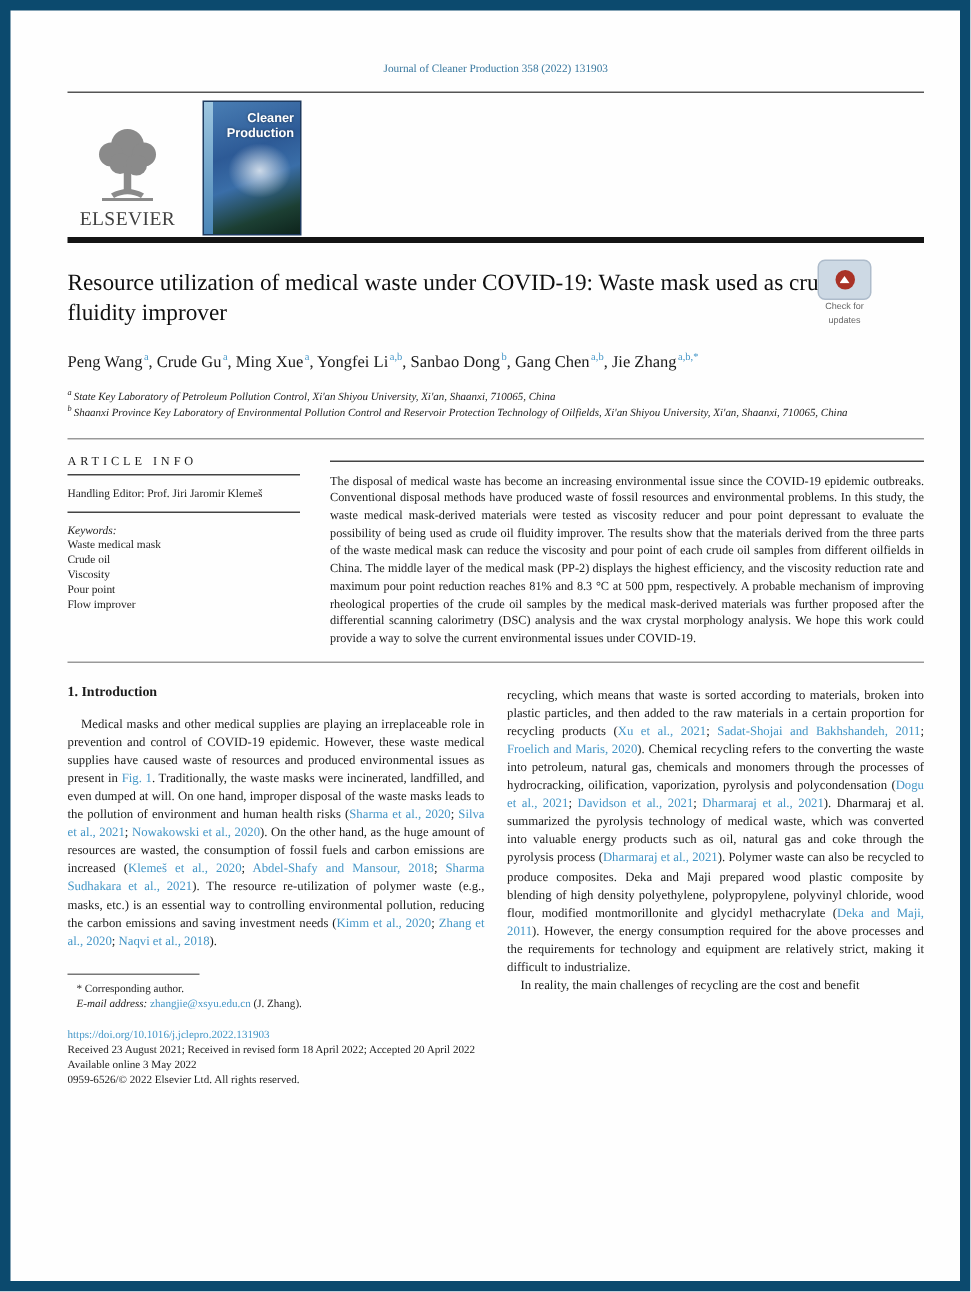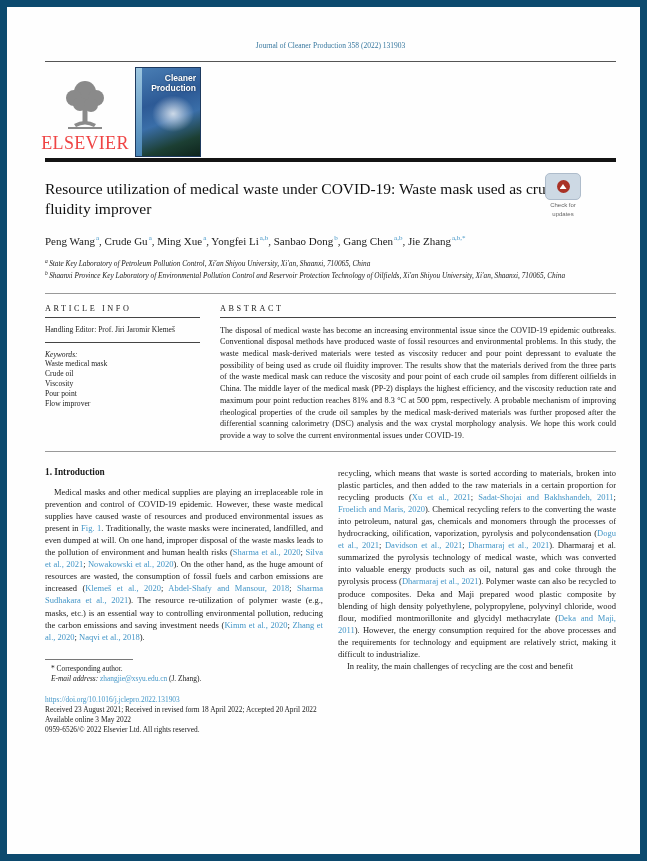--- a/index.html
+++ b/index.html
@@ -7,21 +7,21 @@
         background:#fefefe;position:relative;overflow:hidden;
         font-family:"Liberation Serif","DejaVu Serif",serif;color:#1c1c1c;}
   .content{position:absolute;left:38px;top:0;width:571px;}
 
   
   .citation-line{margin-top:34px;text-align:center;font-size:7.5px;color:#38789f;}
   .header-band{margin-top:11px;border-top:1.2px solid #555;padding-top:5px;
                display:flex;gap:10px;align-items:stretch;height:88px;}
   .logo-block{width:80px;display:flex;flex-direction:column;align-items:center;
               justify-content:flex-end;padding-bottom:1px;}
-  .elsevier-name{font-size:18px;color:#ef4444;letter-spacing:.3px;margin-top:1px;}
+  .elsevier-name{font-size:13px;color:#404040;letter-spacing:.3px;margin-top:1px;}
   .masthead-box{flex:1;background:#ebebeb;display:flex;flex-direction:column;
                 justify-content:space-between;text-align:center;padding:9px 6px 8px;}
   .contents-line{font-size:8px;color:#222;}
   .journal-title{font-size:17px;color:#111;letter-spacing:.2px;}
   .homepage-line{font-size:8px;font-family:"Liberation Sans",sans-serif;color:#222;}
   .homepage-line b{font-weight:700;}
   .link{color:#4496c7;cursor:pointer;text-decoration:none;}
   .cover-thumb{width:64px;height:88px;position:relative;border:1px solid #1e3a5f;
       background:
         radial-gradient(ellipse 30px 26px at 58% 52%, rgba(255,255,255,.75), rgba(255,255,255,0) 70%),
@@ -134,21 +134,20 @@
         <div class="kw-label">Keywords:</div>
         <div>
             <div class="kw">Waste medical mask</div>
             <div class="kw">Crude oil</div>
             <div class="kw">Viscosity</div>
             <div class="kw">Pour point</div>
             <div class="kw">Flow improver</div>
           </div>
       </div>
       <div class="abstract-col">
-        <div class="sec-head">ABSTRACT</div>
         <hr class="head-rule">
         <div class="abstract-text">The disposal of medical waste has become an increasing environmental issue since the COVID-19 epidemic outbreaks. Conventional disposal methods have produced waste of fossil resources and environmental problems. In this study, the waste medical mask-derived materials were tested as viscosity reducer and pour point depressant to evaluate the possibility of being used as crude oil fluidity improver. The results show that the materials derived from the three parts of the waste medical mask can reduce the viscosity and pour point of each crude oil samples from different oilfields in China. The middle layer of the medical mask (PP-2) displays the highest efficiency, and the viscosity reduction rate and maximum pour point reduction reaches 81% and 8.3 °C at 500 ppm, respectively. A probable mechanism of improving rheological properties of the crude oil samples by the medical mask-derived materials was further proposed after the differential scanning calorimetry (DSC) analysis and the wax crystal morphology analysis. We hope this work could provide a way to solve the current environmental issues under COVID-19.</div>
       </div>
     </div>
 
     <div class="columns">
       <div class="col">
         <div class="intro-head">1. Introduction</div>
         <div>
             <p class="bpara ind"><span>Medical masks and other medical supplies are playing an irreplaceable role in prevention and control of COVID-19 epidemic. However, these waste medical supplies have caused waste of resources and produced environmental issues as present in </span><span class="rlink">Fig. 1</span><span>. Traditionally, the waste masks were incinerated, landfilled, and even dumped at will. On one hand, improper disposal of the waste masks leads to the pollution of environment and human health risks (</span><span class="rlink">Sharma et al., 2020</span><span>; </span><span class="rlink">Silva et al., 2021</span><span>; </span><span class="rlink">Nowakowski et al., 2020</span><span>). On the other hand, as the huge amount of resources are wasted, the consumption of fossil fuels and carbon emissions are increased (</span><span class="rlink">Klemeš et al., 2020</span><span>; </span><span class="rlink">Abdel-Shafy and Mansour, 2018</span><span>; </span><span class="rlink">Sharma Sudhakara et al., 2021</span><span>). The resource re-utilization of polymer waste (e.g., masks, etc.) is an essential way to controlling environmental pollution, reducing the carbon emissions and saving investment needs (</span><span class="rlink">Kimm et al., 2020</span><span>; </span><span class="rlink">Zhang et al., 2020</span><span>; </span><span class="rlink">Naqvi et al., 2018</span><span>).</span></p>

